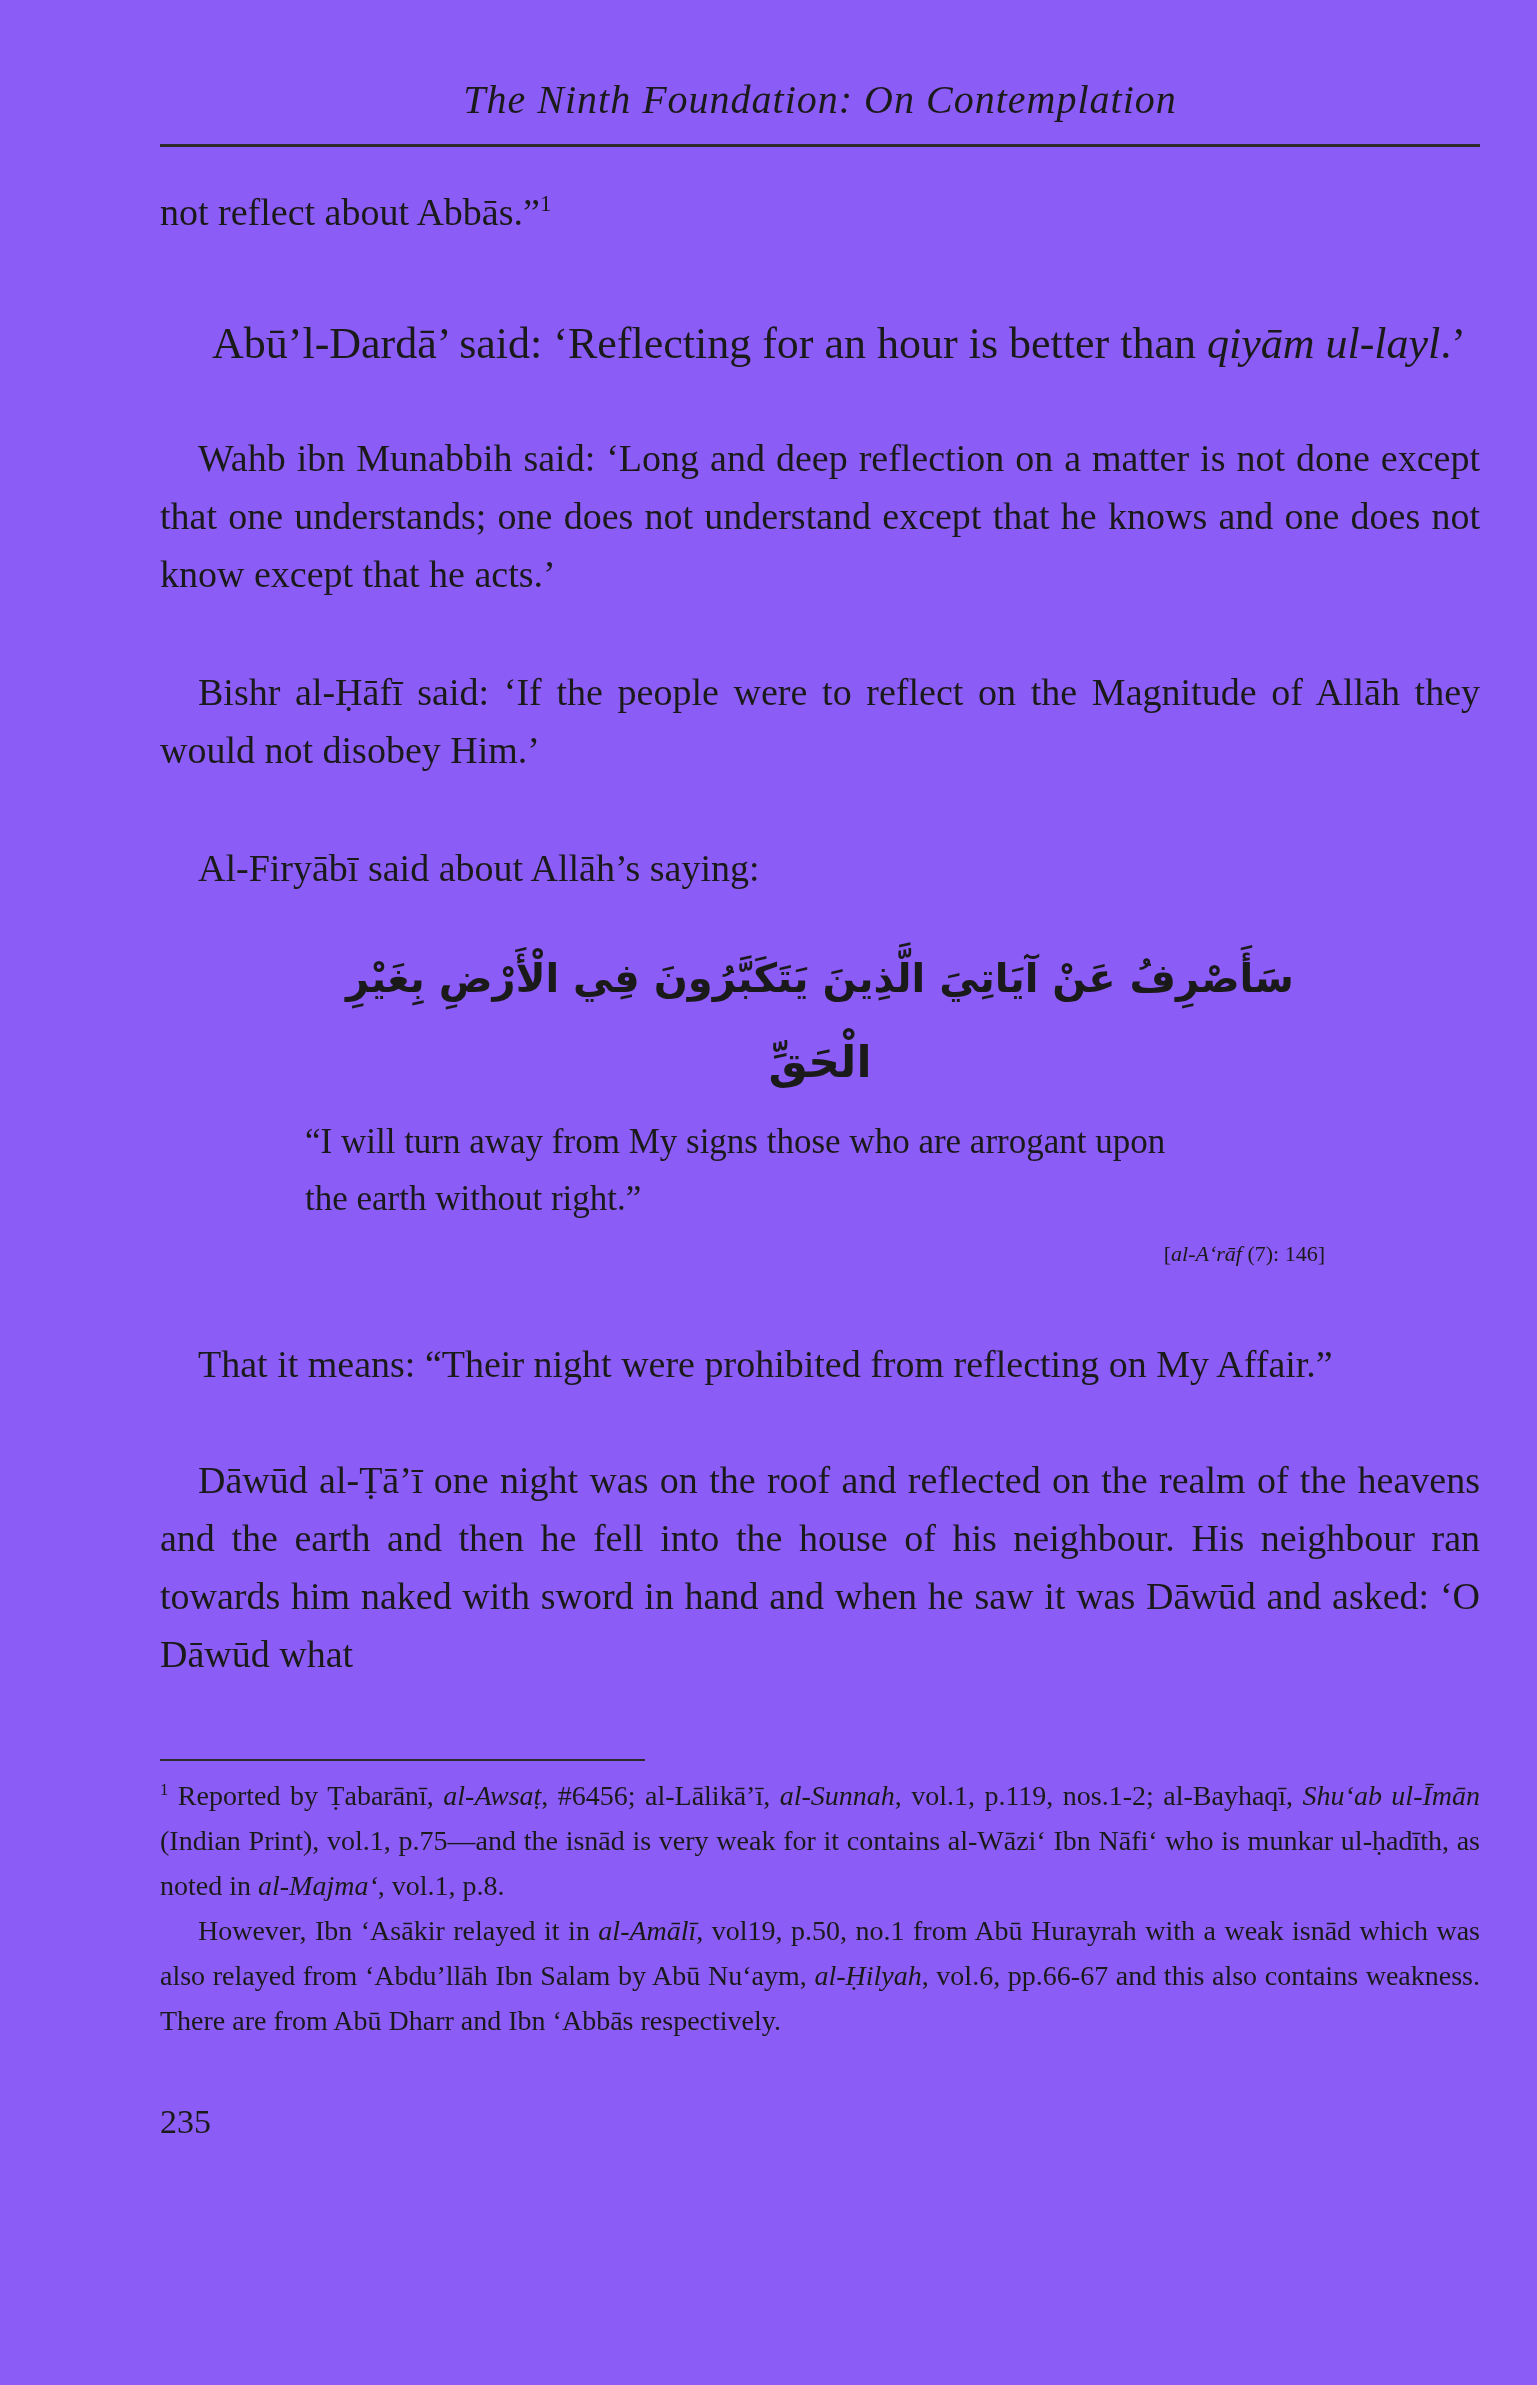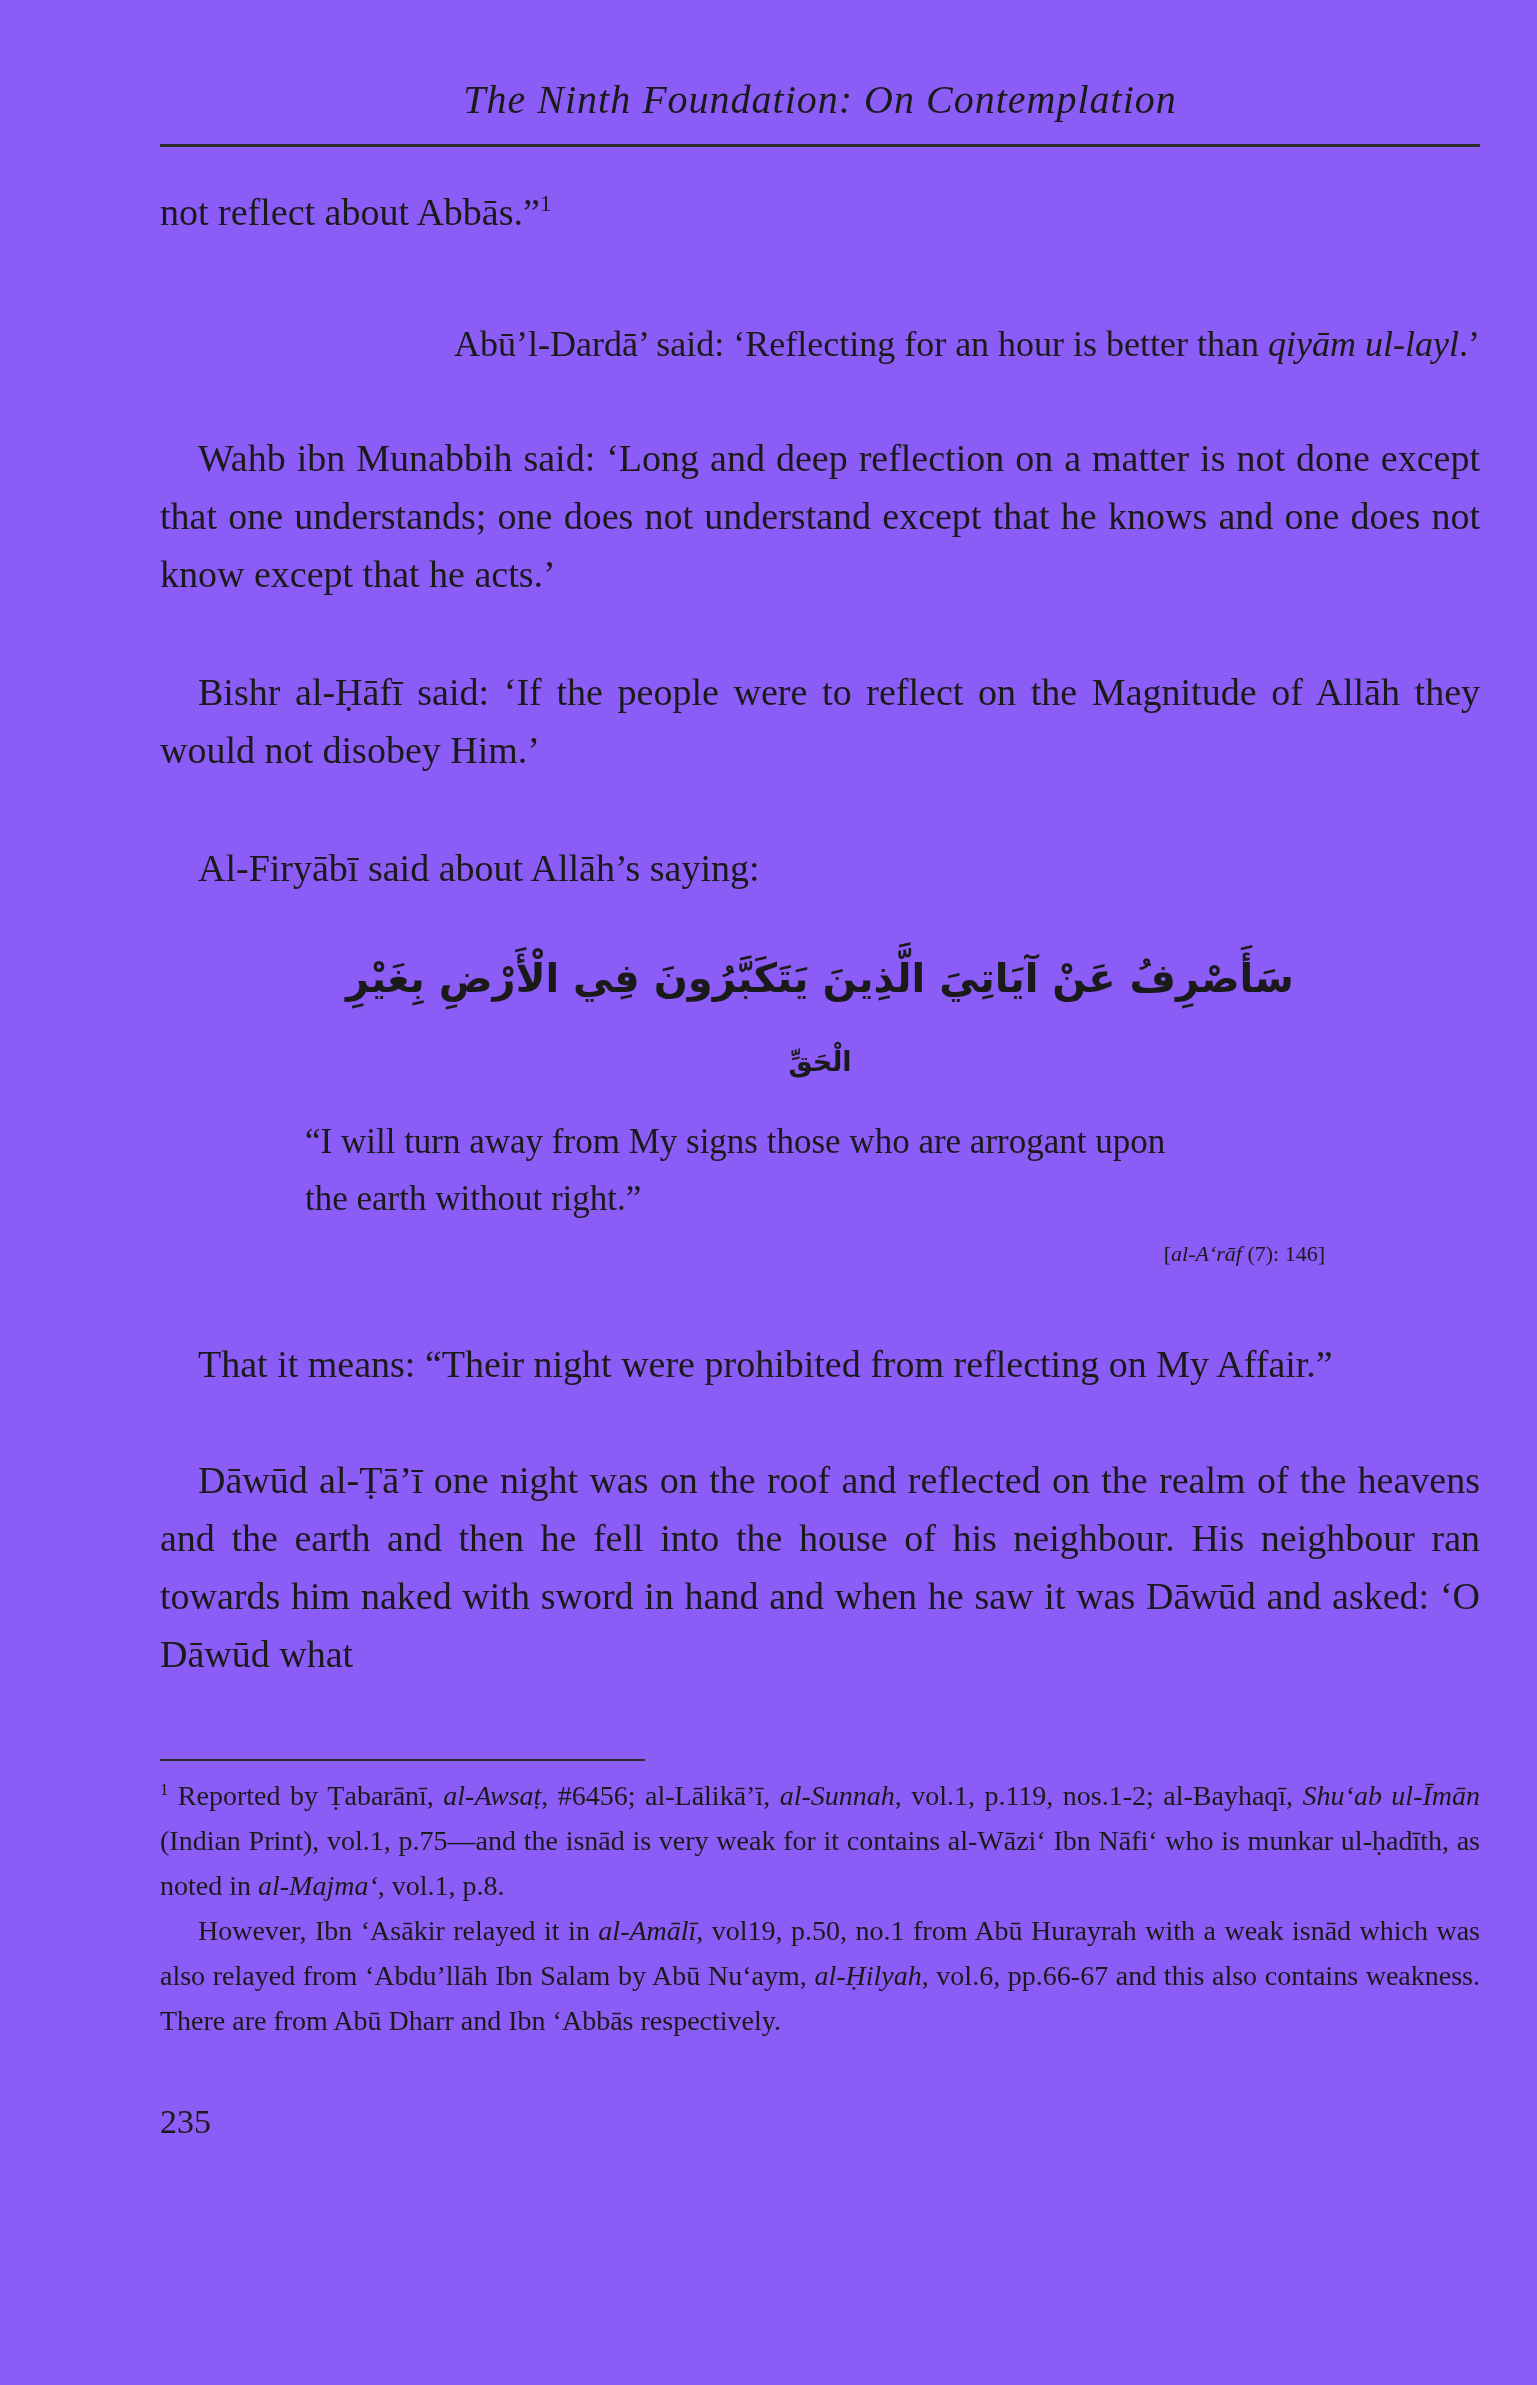--- a/index.html
+++ b/index.html
@@ -38,31 +38,31 @@
     line-height: 58px;
     text-align: justify;
     text-indent: 38px;
   }
   .no-indent { text-indent: 0; text-align: left; }
   .mt-opening { margin-top: 36px; }
   .mt-dardaa  { margin-top: 74px; }
   .mt-wahb    { margin-top: 56px; }
   .mt-bishr   { margin-top: 60px; }
   .mt-firyabi { margin-top: 60px; }
-  .para-dardaa { font-size: 36px; white-space: nowrap; text-align: right; }
+  .para-dardaa { font-size: 44px; white-space: nowrap; text-align: center; }
   sup { font-size: 60%; line-height: 0; }
   .arabic-line {
     direction: rtl;
     font-family: "DejaVu Sans", sans-serif;
     font-weight: bold;
     text-align: center;
     font-size: 40px;
   }
   .arabic-1 { margin-top: 42px; line-height: 78px; }
-  .arabic-2 { margin-top: 14px; line-height: 62px; font-size: 27px; }
+  .arabic-2 { margin-top: 14px; line-height: 62px; font-size: 44px; }
   .quran-translation {
     margin: 20px 0 0 145px;
     font-size: 35px;
     line-height: 57px;
     text-align: left;
   }
   .quran-citation {
     margin-top: 4px;
     margin-right: 155px;
     font-size: 22px;

